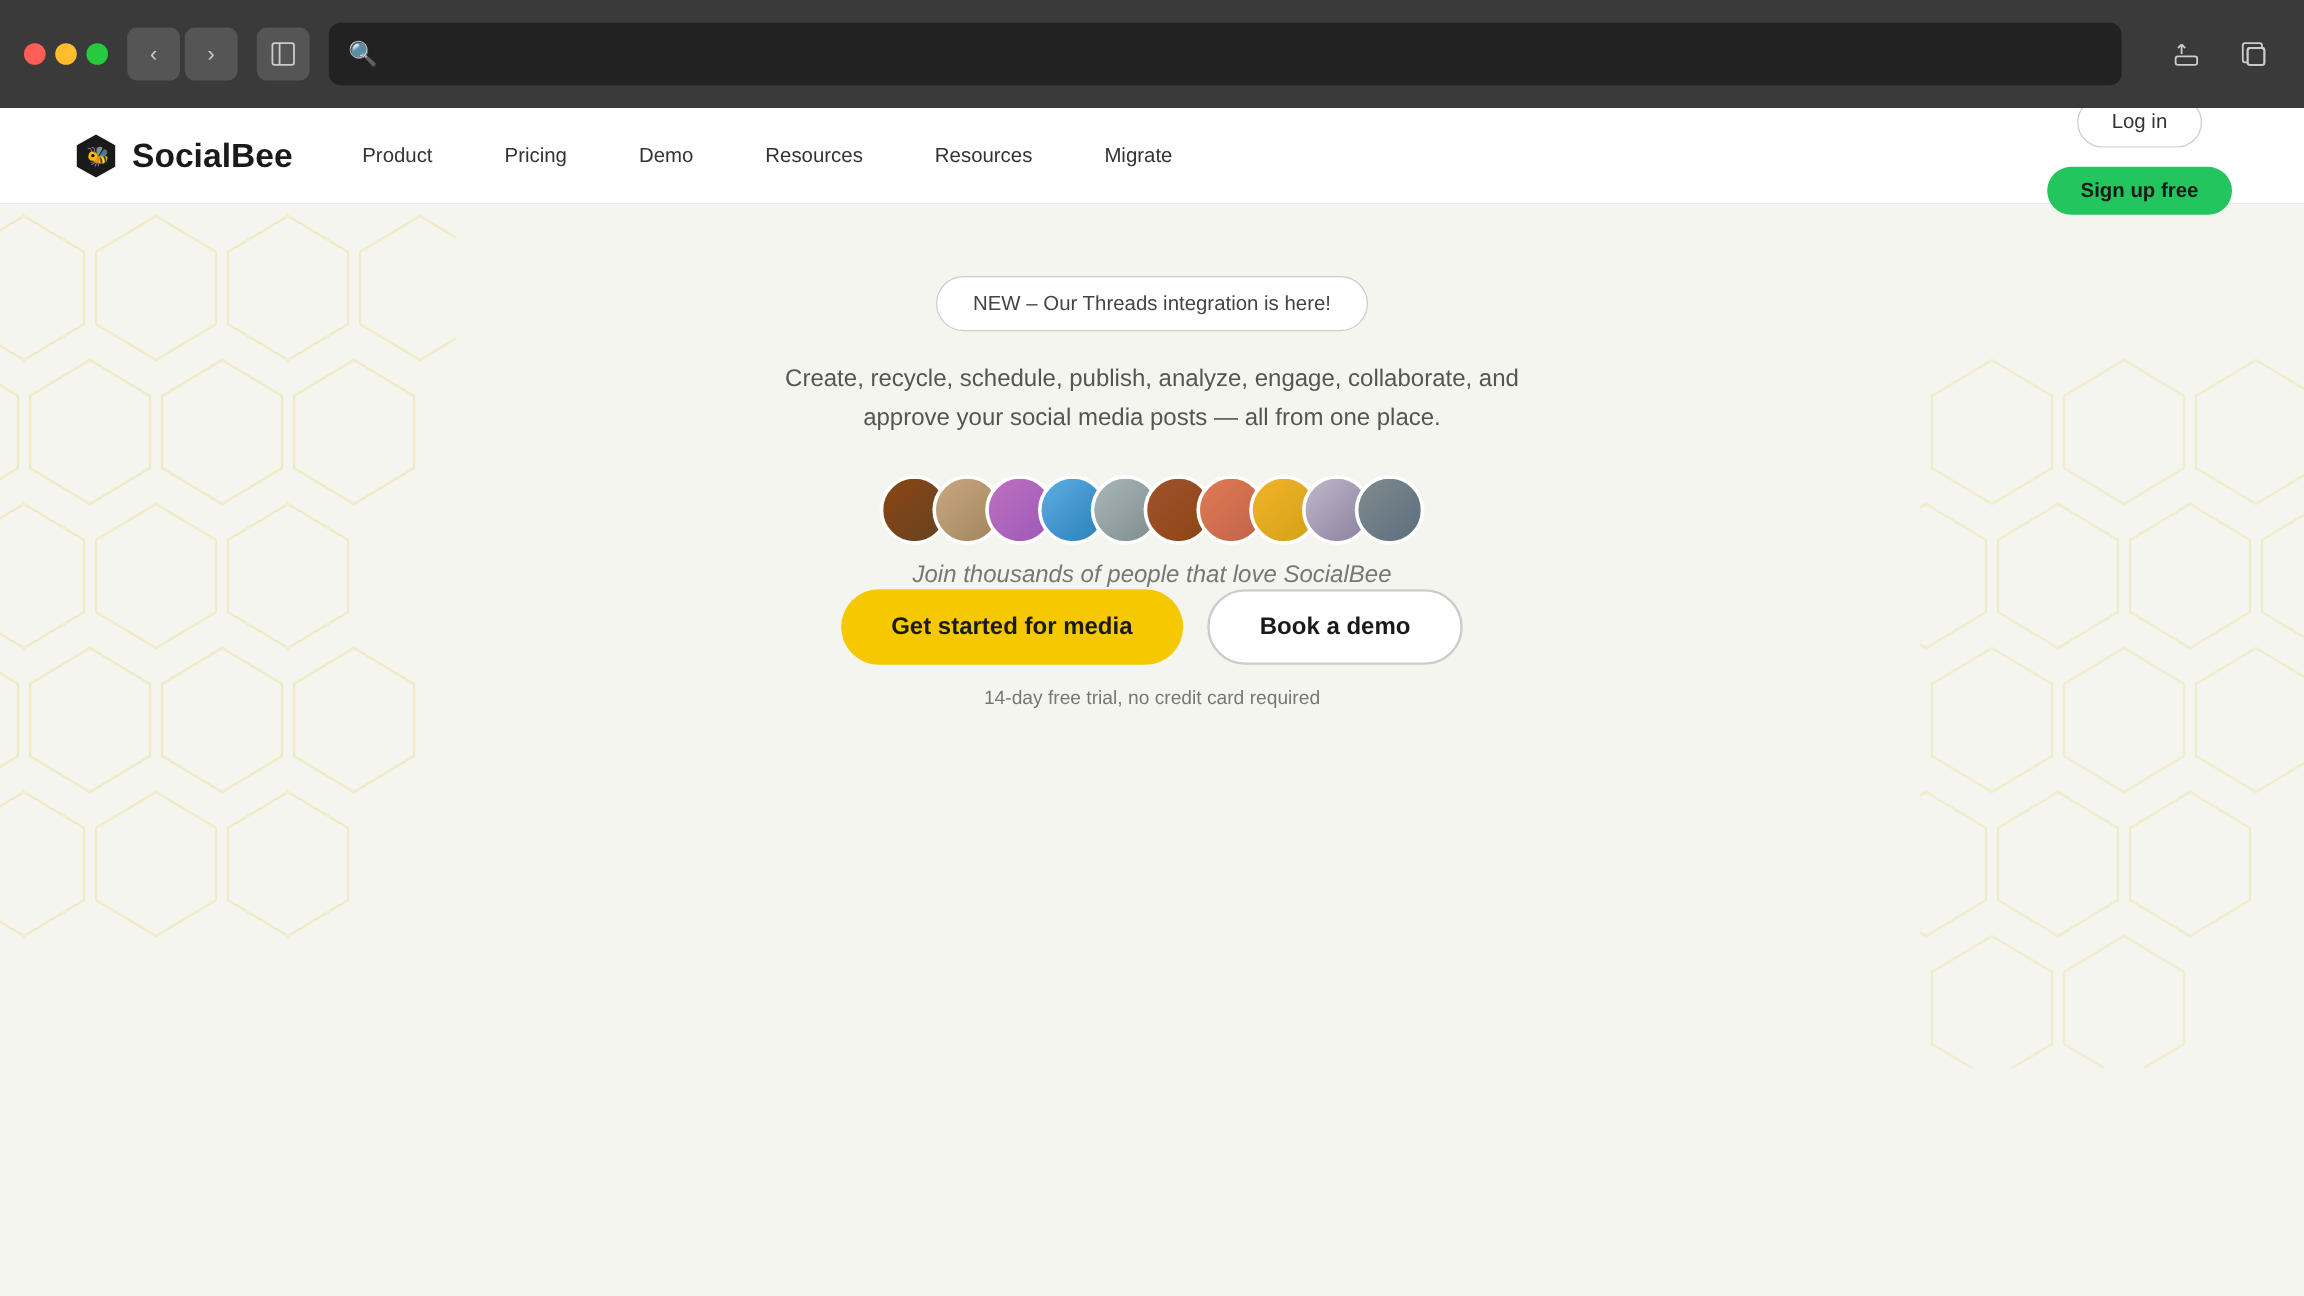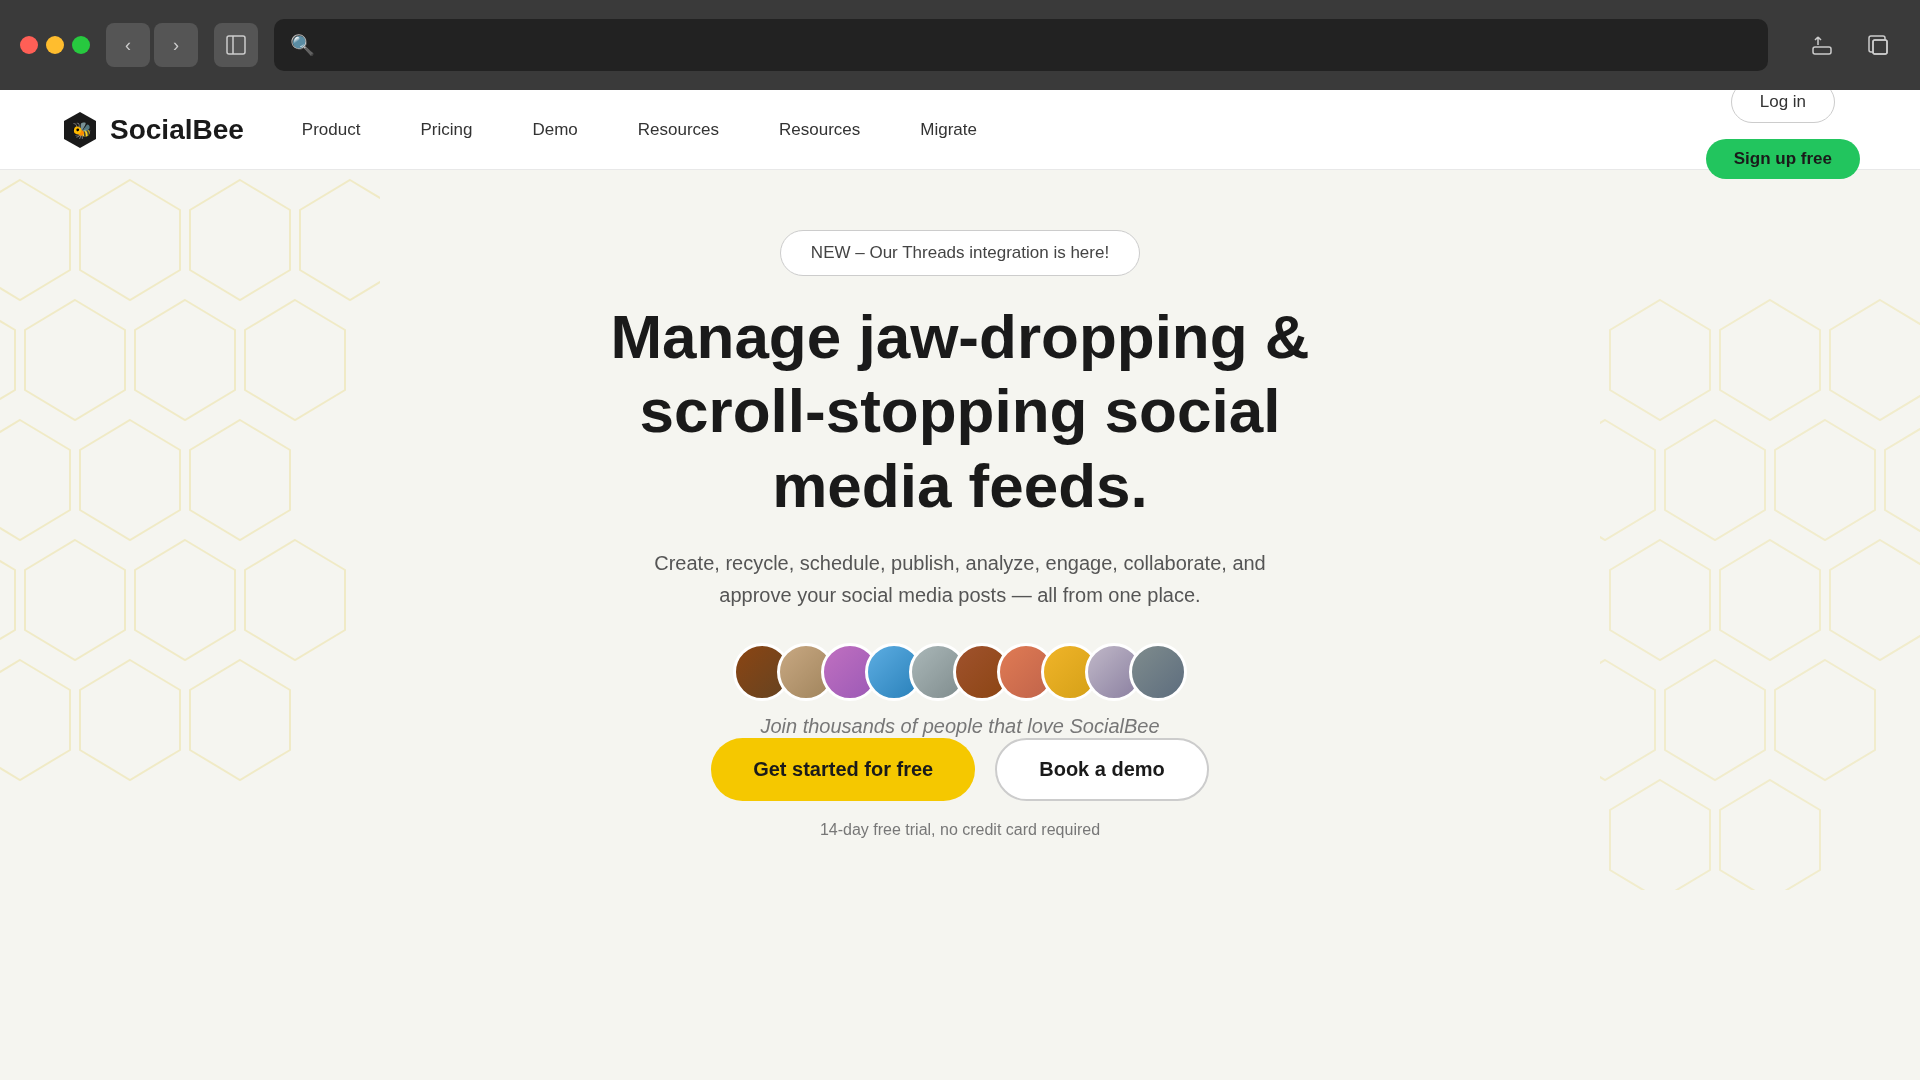--- a/index.html
+++ b/index.html
@@ -399,37 +399,36 @@
       <div class="nav-link">Migrate</div>
     </div>
     <div class="nav-actions">
       <button class="login-btn">Log in</button>
       <button class="signup-btn">Sign up free</button>
     </div>
   </nav>
 
   <section class="hero">
     <div class="announcement-badge">NEW – Our Threads integration is here!</div>
-    <h1 class="hero-title">Manage jaw-dropping &amp; scroll-stopping social media feeds.</h1>
     <p class="hero-subtitle">Create, recycle, schedule, publish, analyze, engage, collaborate, and approve your social media posts — all from one place.</p>
 
     <div class="avatars-row">
       <div class="avatar-circle avatar-1"></div>
       <div class="avatar-circle avatar-2"></div>
       <div class="avatar-circle avatar-3"></div>
       <div class="avatar-circle avatar-4"></div>
       <div class="avatar-circle avatar-5"></div>
       <div class="avatar-circle avatar-6"></div>
       <div class="avatar-circle avatar-7"></div>
       <div class="avatar-circle avatar-8"></div>
       <div class="avatar-circle avatar-9"></div>
       <div class="avatar-circle avatar-10"></div>
     </div>
     <p class="social-proof-text">Join thousands of people that love SocialBee</p>
 
     <div class="cta-buttons">
-      <button class="cta-primary">Get started for free</button>
+      <button class="cta-primary">Get started for media</button>
       <button class="cta-secondary">Book a demo</button>
     </div>
     <p class="trial-text">14-day free trial, no credit card required</p>
   </section>
 
 </div>
 
 </body></html>

